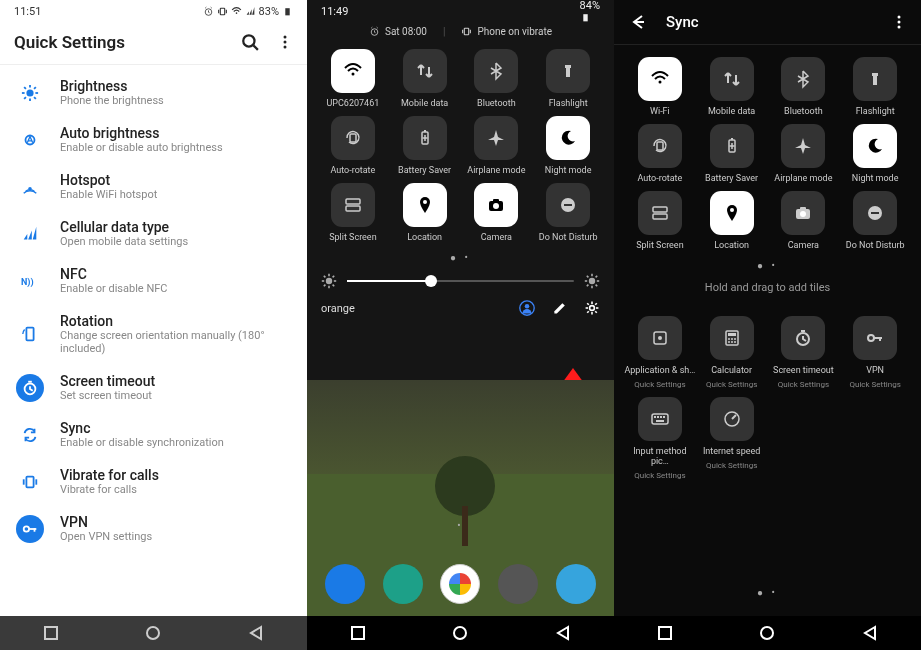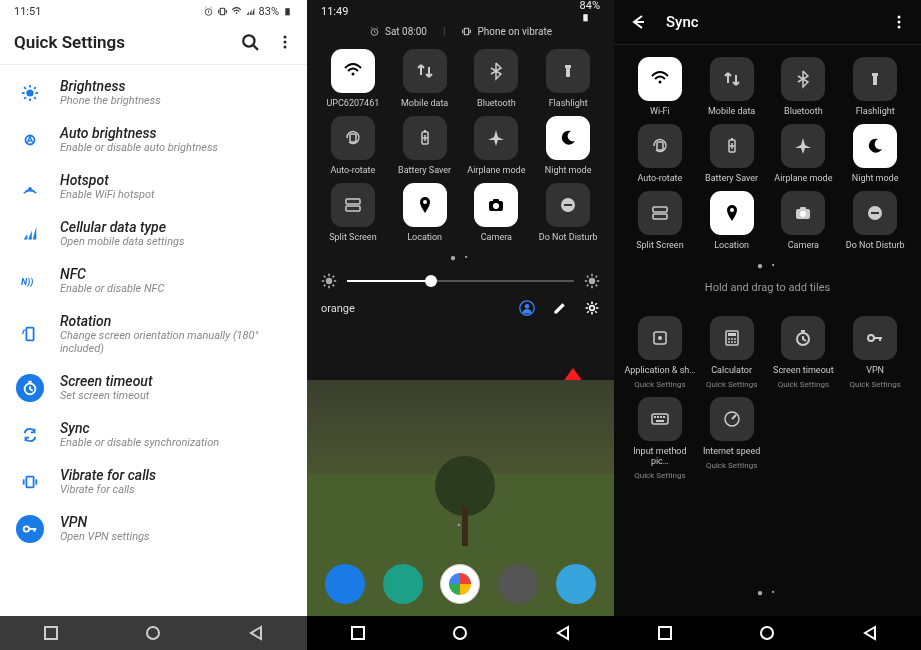--- a/index.html
+++ b/index.html
@@ -8,21 +8,21 @@
   .p1 { width: 307px; background: #ffffff; color: #222; }
   .p2 { width: 307px; background: #151515; color: #fff; }
   .p3 { width: 307px; background: #0b0b0b; color: #fff; }
 
   
   .status-light { display: flex; justify-content: space-between; align-items: center; font-size: 11px; padding: 4px 14px; height: 22px; color: #333; }
   .status-light .sicons { display: flex; gap: 3px; align-items: center; }
   .p1-header { display: flex; align-items: center; justify-content: space-between; padding: 10px 14px 12px 14px; border-bottom: 1px solid #eee; }
   .p1-title { font-size: 17px; font-weight: 600; }
   .p1-header .actions { display: flex; gap: 18px; align-items: center; }
-  .list { padding: 4px 0 0 0; font-style: italic; }
+  .list { padding: 4px 0 0 0; }
   .item { display: flex; align-items: center; gap: 16px; padding: 9px 16px; }
   .icon-circ { width: 28px; height: 28px; border-radius: 50%; display: flex; align-items: center; justify-content: center; flex-shrink: 0; }
   .icon-plain { color: #1a7ae6; }
   .icon-fill { background: #1a7ae6; color: #fff; }
   .item .text { display: flex; flex-direction: column; }
   .item .title { font-size: 14px; font-weight: 500; color: #222; }
   .item .sub { font-size: 11px; color: #888; }
   .nav-light { position: absolute; bottom: 0; left: 0; right: 0; height: 34px; background: #3a3a3a; display: flex; align-items: center; justify-content: space-around; }
 
   

